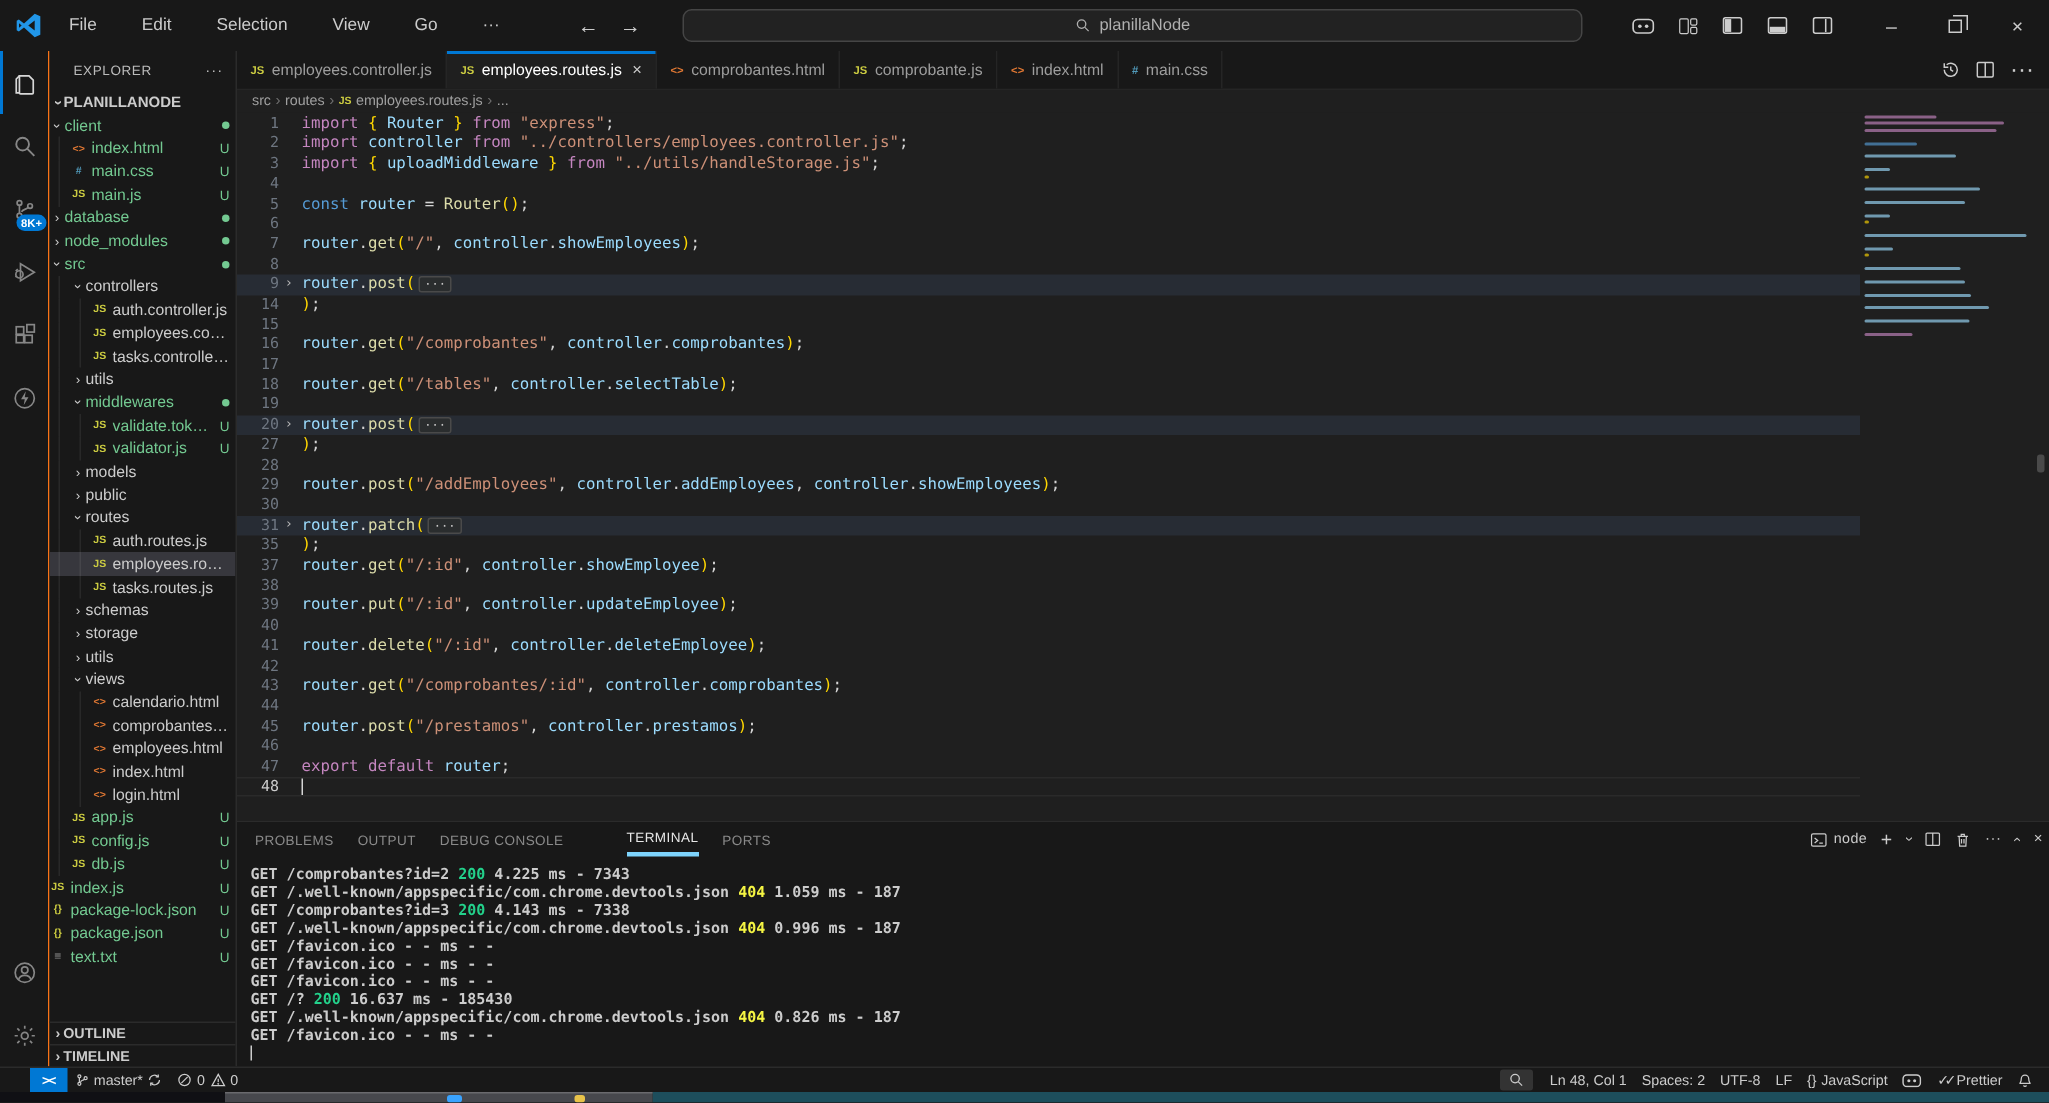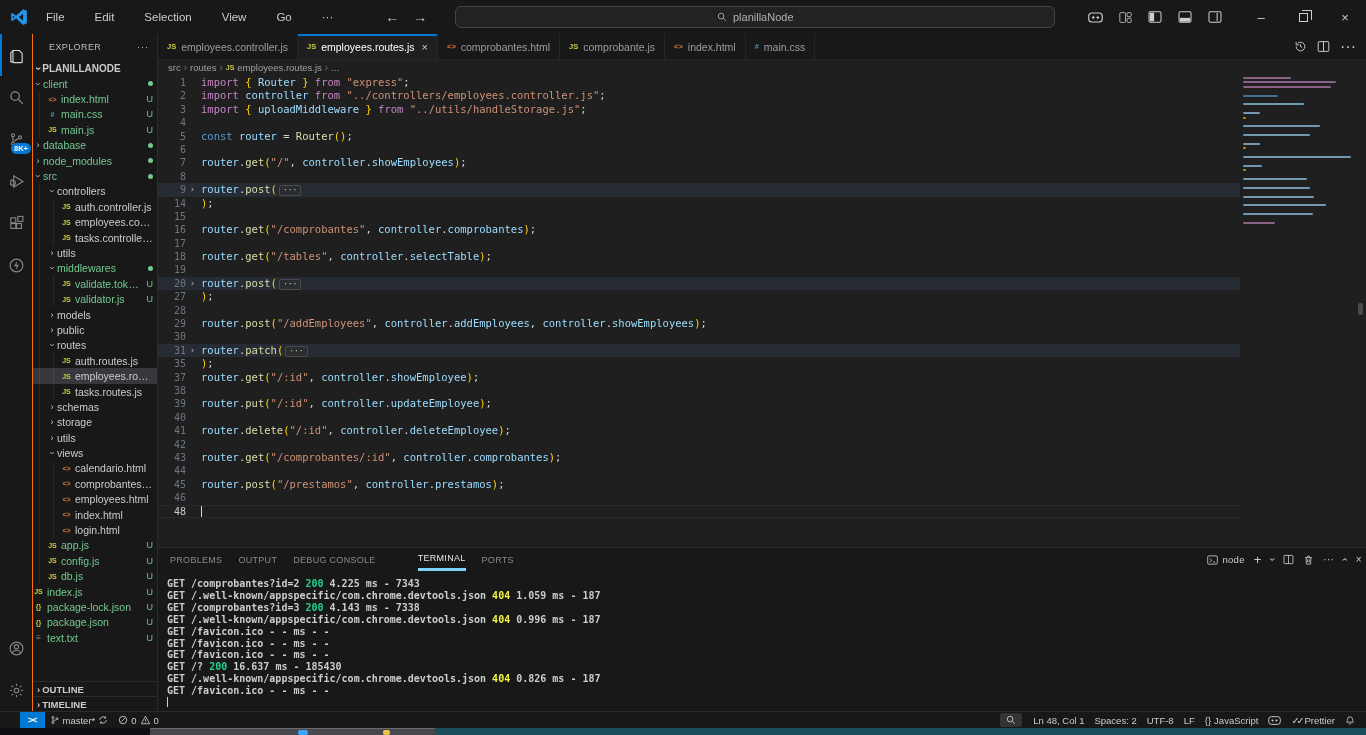--- a/index.html
+++ b/index.html
@@ -562,20 +562,21 @@
             <div class="cline"><span class="lnum">37</span><span class="fold"></span><span class="ccontent"><span class="tk-var">router</span><span class="tk-p">.</span><span class="tk-fn">get</span><span class="tk-brk">(</span><span class="tk-str">"/:id"</span><span class="tk-p">, </span><span class="tk-var">controller</span><span class="tk-p">.</span><span class="tk-var">showEmployee</span><span class="tk-brk">)</span><span class="tk-p">;</span></span></div>
             <div class="cline"><span class="lnum">38</span><span class="fold"></span><span class="ccontent"></span></div>
             <div class="cline"><span class="lnum">39</span><span class="fold"></span><span class="ccontent"><span class="tk-var">router</span><span class="tk-p">.</span><span class="tk-fn">put</span><span class="tk-brk">(</span><span class="tk-str">"/:id"</span><span class="tk-p">, </span><span class="tk-var">controller</span><span class="tk-p">.</span><span class="tk-var">updateEmployee</span><span class="tk-brk">)</span><span class="tk-p">;</span></span></div>
             <div class="cline"><span class="lnum">40</span><span class="fold"></span><span class="ccontent"></span></div>
             <div class="cline"><span class="lnum">41</span><span class="fold"></span><span class="ccontent"><span class="tk-var">router</span><span class="tk-p">.</span><span class="tk-fn">delete</span><span class="tk-brk">(</span><span class="tk-str">"/:id"</span><span class="tk-p">, </span><span class="tk-var">controller</span><span class="tk-p">.</span><span class="tk-var">deleteEmployee</span><span class="tk-brk">)</span><span class="tk-p">;</span></span></div>
             <div class="cline"><span class="lnum">42</span><span class="fold"></span><span class="ccontent"></span></div>
             <div class="cline"><span class="lnum">43</span><span class="fold"></span><span class="ccontent"><span class="tk-var">router</span><span class="tk-p">.</span><span class="tk-fn">get</span><span class="tk-brk">(</span><span class="tk-str">"/comprobantes/:id"</span><span class="tk-p">, </span><span class="tk-var">controller</span><span class="tk-p">.</span><span class="tk-var">comprobantes</span><span class="tk-brk">)</span><span class="tk-p">;</span></span></div>
             <div class="cline"><span class="lnum">44</span><span class="fold"></span><span class="ccontent"></span></div>
             <div class="cline"><span class="lnum">45</span><span class="fold"></span><span class="ccontent"><span class="tk-var">router</span><span class="tk-p">.</span><span class="tk-fn">post</span><span class="tk-brk">(</span><span class="tk-str">"/prestamos"</span><span class="tk-p">, </span><span class="tk-var">controller</span><span class="tk-p">.</span><span class="tk-var">prestamos</span><span class="tk-brk">)</span><span class="tk-p">;</span></span></div>
             <div class="cline"><span class="lnum">46</span><span class="fold"></span><span class="ccontent"></span></div>
+            <div class="cline"><span class="lnum">47</span><span class="fold"></span><span class="ccontent"><span class="tk-kw">export </span><span class="tk-kw">default </span><span class="tk-var">router</span><span class="tk-p">;</span></span></div>
             <div class="cline cur"><span class="lnum" style="color: rgb(204, 204, 204);">48</span><span class="fold"></span><span class="ccontent"><span class="cursor-bar"></span></span></div>
           </div>
         <div class="minimap" id="minimap">
             <div class="mm-line" style="width: 47.85px; background: rgb(197, 134, 192);"></div>
             <div class="mm-line" style="width: 92.8px; background: rgb(197, 134, 192);"></div>
             <div class="mm-line" style="width: 88.45px; background: rgb(197, 134, 192);"></div>
             <div class="mm-line" style="width: 0px; background: transparent;"></div>
             <div class="mm-line" style="width: 34.8px; background: rgb(86, 156, 214);"></div>
             <div class="mm-line" style="width: 0px; background: transparent;"></div>
             <div class="mm-line" style="width: 60.9px; background: rgb(156, 220, 254);"></div>

